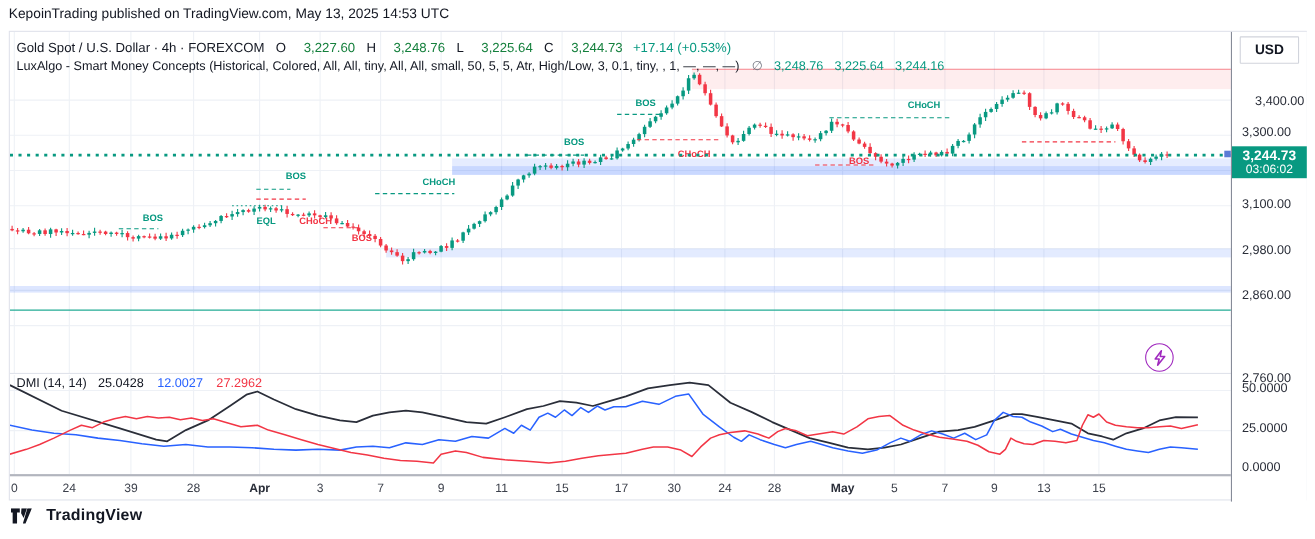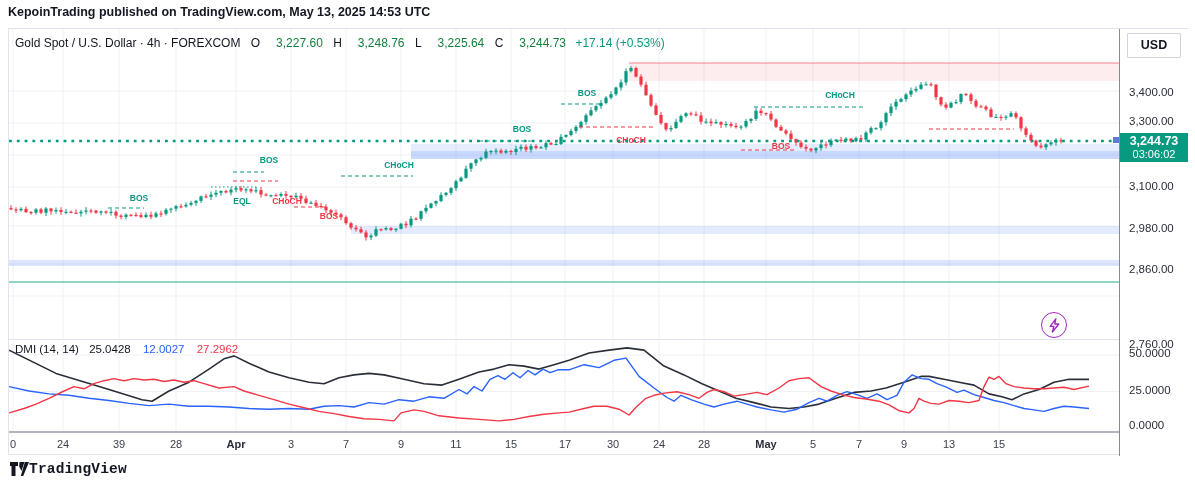--- a/index.html
+++ b/index.html
@@ -1,17 +1,17 @@
 <!DOCTYPE html>
 <html><head>
 <meta charset="utf-8">
 <style>
   html,body{margin:0;padding:0;background:#fff;width:1195px;height:490px;
     font-family:"Liberation Sans",sans-serif;position:relative;overflow:hidden;color:#131722;}
-  .hdr{position:absolute;left:8px;top:5px;font-size:12.5px;font-weight:700;color:#131722;}
+  .hdr{position:absolute;left:8px;top:5px;font-size:12.5px;font-weight:400;color:#131722;}
   .widget{position:absolute;left:8px;top:28px;width:1180px;height:427px;
     border:1px solid #e0e3eb;box-sizing:border-box;background:#fff;}
   .main-pane{position:absolute;left:0;top:0;width:1110px;height:310px;overflow:hidden;}
   .dmi-pane{position:absolute;left:0;top:312px;width:1110px;height:90px;overflow:hidden;}
   .sep-panes{position:absolute;left:0;top:310px;width:100%;height:1px;background:#e0e3eb;}
   .time-axis{position:absolute;left:0;top:402px;width:1110px;height:24px;border-top:2px solid #b2b5be;}
   .time-axis .tl{position:absolute;top:5px;transform:translateX(-50%);font-size:11px;color:#3c404b;}
   .time-axis .tl.month{font-weight:700;color:#2a2e39;}
   .price-axis{position:absolute;left:1110px;top:0;width:68px;height:427px;border-left:1px solid #868b98;background:#fff;}
   .pa-label{position:absolute;left:9px;transform:translateY(-50%);font-size:11.5px;color:#2a2e39;white-space:nowrap;}
@@ -29,21 +29,21 @@
   .title-row2{position:absolute;left:6px;top:24px;font-size:11.5px;white-space:nowrap;z-index:5;color:#131722;}
   .title-row2 .pfx{color:#787b86;margin-left:8px;}
   .title-row2 .iv{color:#089981;margin-left:7px;font-weight:500;}
   .dmi-row{position:absolute;left:6px;top:2px;font-size:11.5px;white-space:nowrap;z-index:5;}
   .dmi-row .n{color:#131722;}
   .dmi-row .a{color:#131722;margin-left:7px;}
   .dmi-row .b{color:#2962ff;margin-left:9px;}
   .dmi-row .r{color:#f23645;margin-left:9px;}
   .flash-btn{position:absolute;left:1032px;top:283px;width:26px;height:26px;border:1.6px solid #a02abf;
     border-radius:50%;box-sizing:border-box;background:#fff;cursor:pointer;z-index:6;display:flex;align-items:center;justify-content:center;}
-  .tv-logo{position:absolute;left:10px;top:461px;display:flex;align-items:center;gap:0;cursor:pointer;font-family:Liberation Mono, monospace;}
+  .tv-logo{position:absolute;left:10px;top:461px;display:flex;align-items:center;gap:13px;cursor:pointer;}
   .tv-logo .txt{font-size:14.5px;font-weight:700;color:#131722;letter-spacing:.2px;}
   svg{display:block;}
 </style>
 </head>
 <body>
 
 <div class="hdr">KepoinTrading published on TradingView.com, May 13, 2025 14:53 UTC</div>
 
 <div class="widget">
 
@@ -542,20 +542,27 @@
         <rect x="1104" y="108" width="6" height="6" fill="#5b7bd5"></rect>
       </svg>
     <div class="title-row1">
       <span class="sym">Gold Spot / U.S. Dollar · 4h · FOREXCOM</span>
       <span class="k">O</span><span class="v">3,227.60</span>
       <span class="k">H</span><span class="v">3,248.76</span>
       <span class="k">L</span><span class="v">3,225.64</span>
       <span class="k">C</span><span class="v">3,244.73</span>
       <span class="chg">+17.14 (+0.53%)</span>
     </div>
+    <div class="title-row2">
+      <span>LuxAlgo - Smart Money Concepts (Historical, Colored, All, All, tiny, All, All, small, 50, 5, 5, Atr, High/Low, 3, 0.1, tiny, , 1, —, —, —)</span>
+      <span class="pfx">∅</span>
+      <span class="iv">3,248.76</span>
+      <span class="iv">3,225.64</span>
+      <span class="iv">3,244.16</span>
+    </div>
     <div class="flash-btn">
       <svg width="13" height="15" viewBox="0 0 13 15">
         <path d="M7.8 0.8 L2.2 8.4 H5.8 L4.4 14 L10.8 6 H6.8 Z" fill="none" stroke="#a02abf" stroke-width="1.4" stroke-linejoin="round"></path>
       </svg>
     </div>
   </div>
 
   <div class="sep-panes"></div>
 
   <div class="dmi-pane">
@@ -618,21 +625,21 @@
       <div class="tl" style="left: 940px;">13</div>
       <div class="tl" style="left: 990px;">15</div>
     </div>
 
   <div class="price-axis" id="price-axis">
     <div class="usd-btn">USD</div>
     <div class="price-tag">
       <div class="p">3,244.73</div>
       <div class="cd">03:06:02</div>
     </div>
-  <div class="pa-label" style="top: 63px;">3,400.00</div>
+  <div class="pa-label" style="top: 63px; margin-left: 12px;">3,400.00</div>
       <div class="pa-label" style="top: 92px;">3,300.00</div>
       <div class="pa-label" style="top: 157px;">3,100.00</div>
       <div class="pa-label" style="top: 199px;">2,980.00</div>
       <div class="pa-label" style="top: 240px;">2,860.00</div>
       <div class="pa-label" style="top: 279px; margin-top: 36px;">2,760.00</div>
       <div class="pa-label" style="top: 324px;">50.0000</div>
       <div class="pa-label" style="top: 361px;">25.0000</div>
       <div class="pa-label" style="top: 396px;">0.0000</div>
     </div>
 </div>

